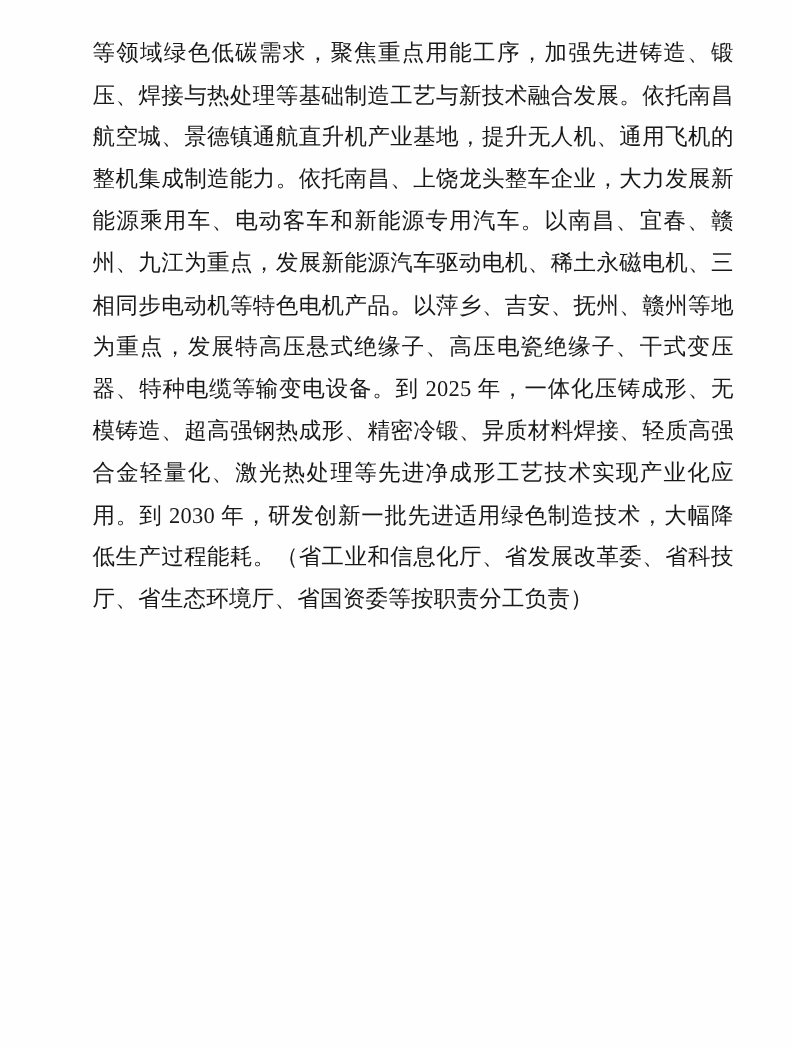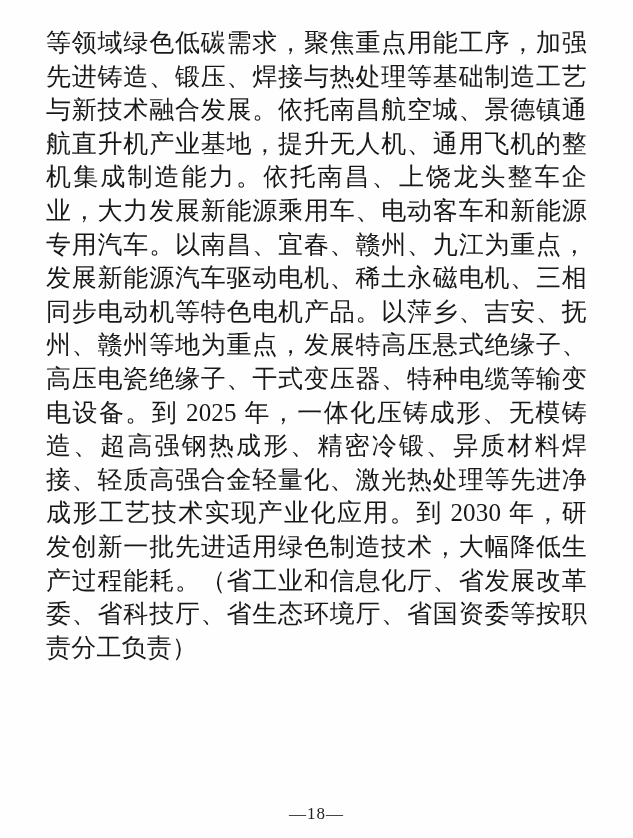--- a/index.html
+++ b/index.html
@@ -16,26 +16,27 @@
   }
   .page {
     position: relative;
     width: 633px;
     height: 838px;
     box-sizing: border-box;
     padding: 26px 46px 0 46px;
     background: #fefefe;
   }
   .body-text {
-    font-size: 25px;
+    font-size: 18px;
     line-height: 33.6px;
     text-align: justify;
     text-justify: inter-ideograph;
     letter-spacing: 0.2px;
     color: #181818;
+    margin-left: 28px;
   }
   .para {
     margin: 0;
     text-indent: 0;
   }
   .para + .para {
     margin-top: 6px;
   }
   .para-indent {
     text-indent: 38px;
@@ -52,14 +53,13 @@
     font-family: "Liberation Serif", "DejaVu Serif", serif;
   }
 </style>
 </head>
 <body>
 
 <div class="page">
   <div class="body-text">
     <p class="para">等领域绿色低碳需求，聚焦重点用能工序，加强先进铸造、锻压、焊接与热处理等基础制造工艺与新技术融合发展。依托南昌航空城、景德镇通航直升机产业基地，提升无人机、通用飞机的整机集成制造能力。依托南昌、上饶龙头整车企业，大力发展新能源乘用车、电动客车和新能源专用汽车。以南昌、宜春、赣州、九江为重点，发展新能源汽车驱动电机、稀土永磁电机、三相同步电动机等特色电机产品。以萍乡、吉安、抚州、赣州等地为重点，发展特高压悬式绝缘子、高压电瓷绝缘子、干式变压器、特种电缆等输变电设备。到 2025 年，一体化压铸成形、无模铸造、超高强钢热成形、精密冷锻、异质材料焊接、轻质高强合金轻量化、激光热处理等先进净成形工艺技术实现产业化应用。到 2030 年，研发创新一批先进适用绿色制造技术，大幅降低生产过程能耗。（省工业和信息化厅、省发展改革委、省科技厅、省生态环境厅、省国资委等按职责分工负责）</p>
   </div>
-  <div class="page-number">—18—</div>
 </div>
 
 </body></html>

